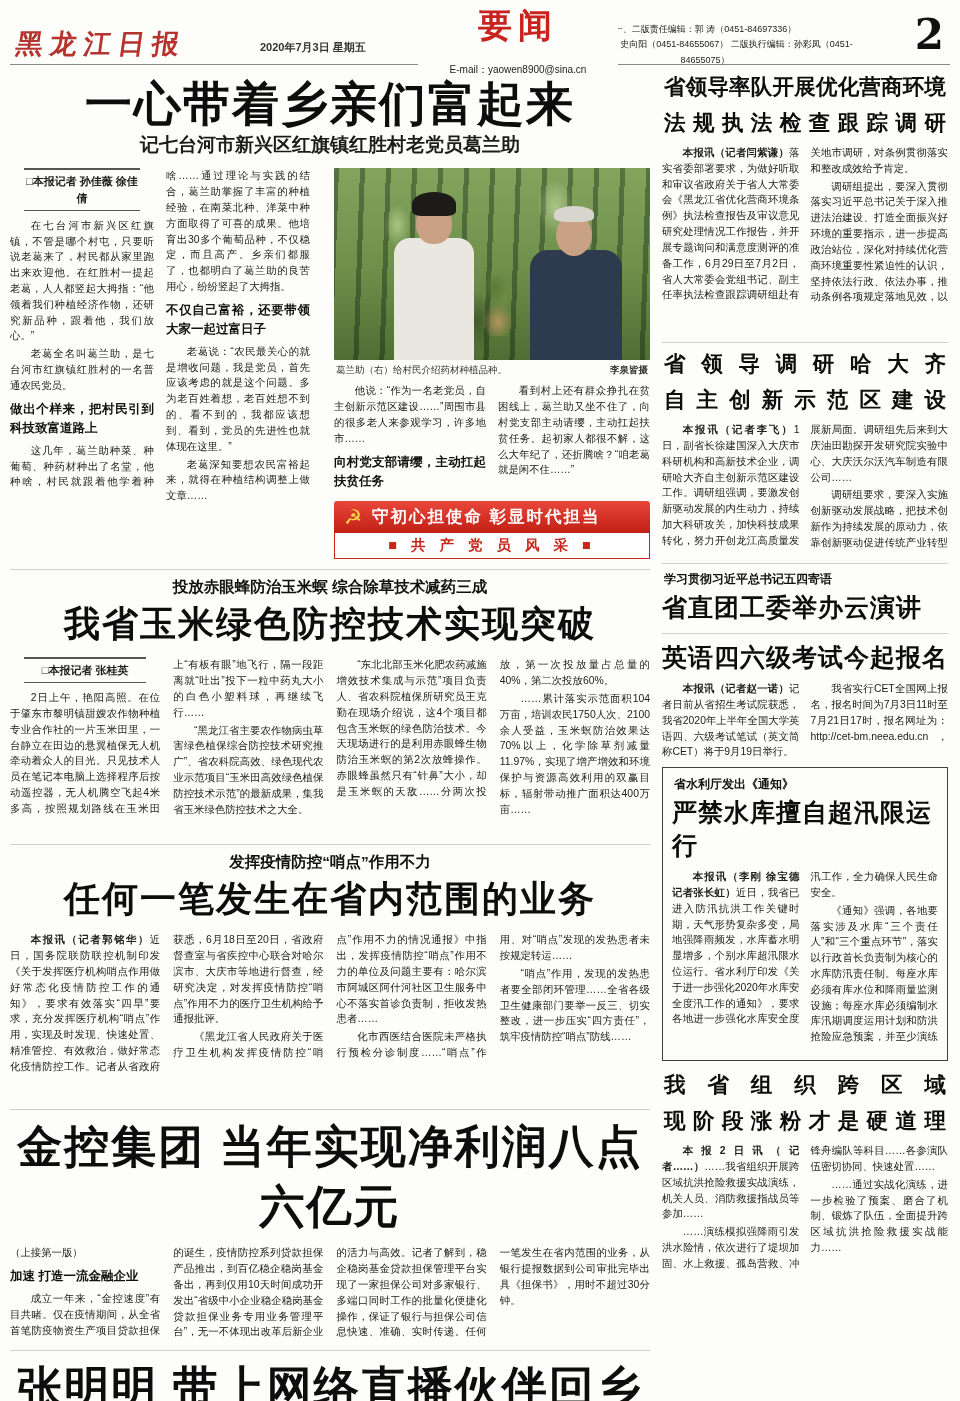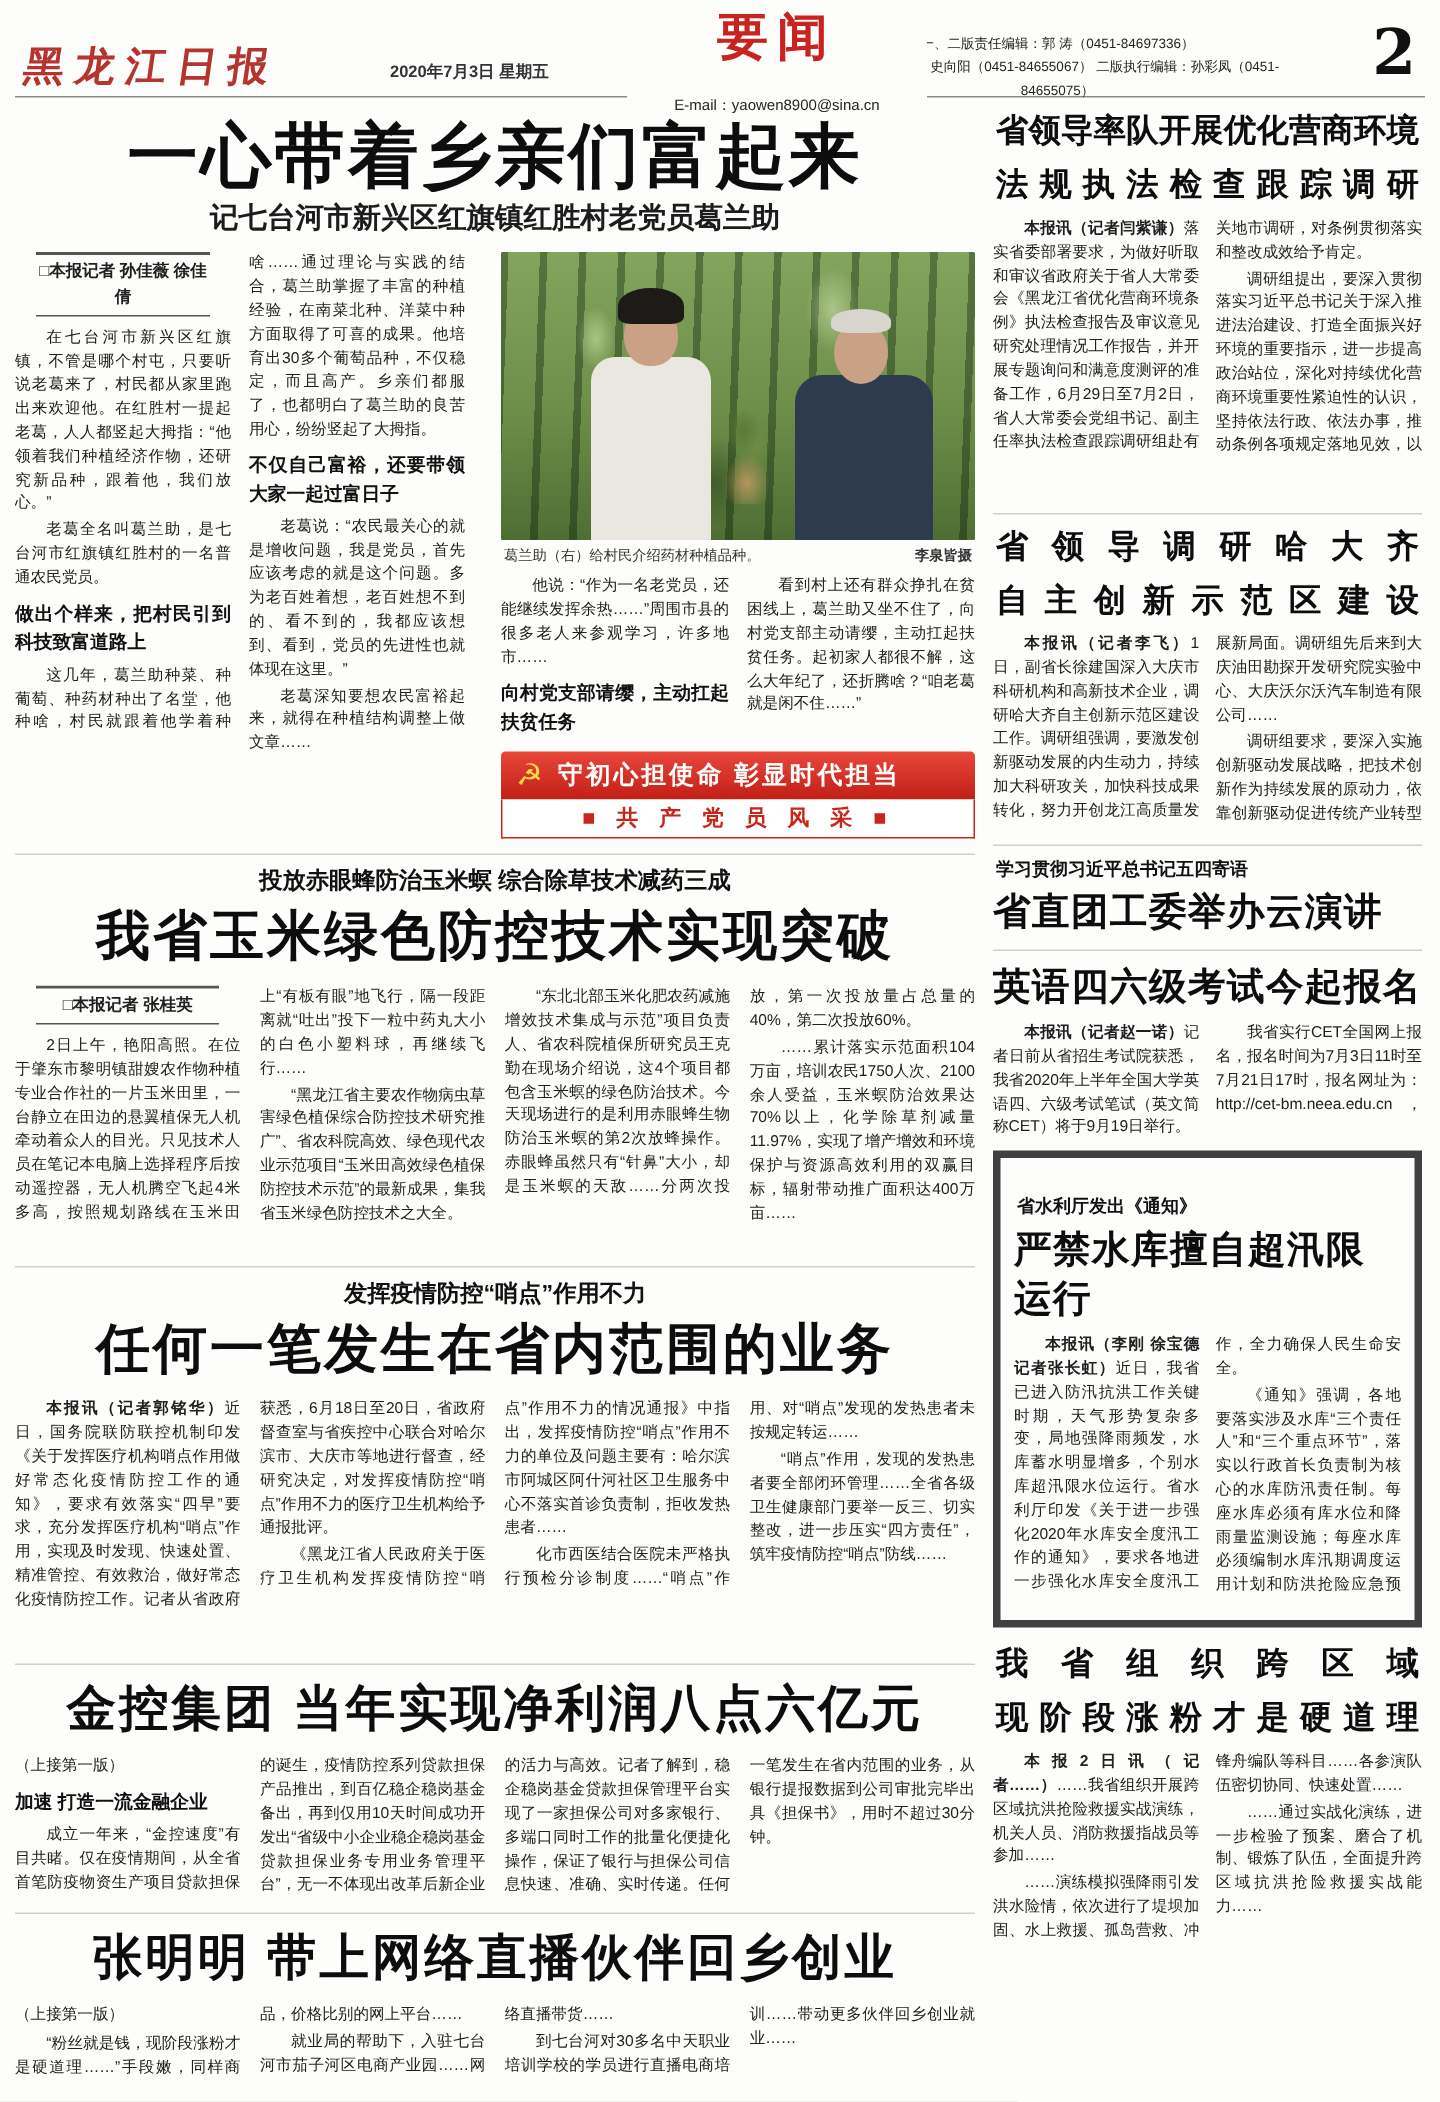--- a/index.html
+++ b/index.html
@@ -62,37 +62,37 @@
   .a1-right-text{height:112px;column-count:2;column-gap:12px;overflow:hidden;}
   
   .banner{margin-top:6px;width:316px;}
   .banner-top{display:flex;align-items:center;gap:8px;background:linear-gradient(180deg,#e8473a,#c21f15);
     color:#fff;font-weight:900;font-size:16.5px;letter-spacing:2px;padding:5px 10px;border-radius:3px 3px 0 0;}
   .emblem{color:#f7d64a;font-size:20px;line-height:1;}
   .banner-bottom{border:1.5px solid #c8261b;border-top:none;color:#c8261b;font-weight:900;
     text-align:center;font-size:14.5px;letter-spacing:5px;padding:3px 0;background:#fff;}
   
   .h2-headline{font-size:36px;margin:1px 0 8px;}
-  .h4-headline{font-size:33px;margin:2px 0 8px;}
+  .h4-headline{font-size:45px;margin:2px 0 8px;}
   .cols4{column-count:4;column-gap:13px;overflow:hidden;}
   .a2-body{height:178px;}
   .a3-body{height:168px;}
   .a4-body{height:96px;}
   .a5-body{height:78px;}
   
   .r-headline{font-weight:900;font-size:21.5px;line-height:1.35;text-align:justify;text-align-last:justify;
     color:#0d0d0d;margin:2px 2px 7px;}
   .r-headline-c{font-weight:900;font-size:25px;text-align:left;color:#0d0d0d;margin:0 0 7px;letter-spacing:1px;}
   .r-kicker{font-weight:900;font-size:12px;margin:0 2px 3px;color:#111;}
   .cols2{column-count:2;column-gap:11px;overflow:hidden;}
   .r1-body{height:188px;}
   .r2-body{height:132px;}
   .r3-body{height:146px;}
   .r4-body{height:84px;}
-  .r5-box{border:5px solid #404040;padding:24px 9px 6px;margin-top:2px;}
+  .r5-box{border:1px solid #404040;padding:8px 9px 6px;margin-top:2px;}
   .r5-body{height:185px;}
   .r6-body{height:148px;}
   b{font-weight:700;}
 </style>
 </head>
 <body>
 
 <div class="page">
 
   <header>
@@ -135,21 +135,21 @@
               <div class="fig fig-right-body"></div>
               <div class="fig fig-right-head"></div>
               <div class="fig fig-right-hair"></div>
               <div class="fig fig-plant"></div>
             </div>
             <div class="caption">
               <span>葛兰助（右）给村民介绍药材种植品种。</span>
               <span class="credit">李泉皆摄</span>
             </div>
             <div class="a1-right-text flow">
-                <div class="fl-p">他说：“作为一名老党员，还能继续发挥余热……”周围市县的很多老人来参观学习，许多地市……</div>
+                <div class="fl-p">他说：“作为一名老党员，自主创新示范区建设……”周围市县的很多老人来参观学习，许多地市……</div>
                 <div class="fl-subhead">向村党支部请缨，主动扛起扶贫任务</div>
                 <div class="fl-p">看到村上还有群众挣扎在贫困线上，葛兰助又坐不住了，向村党支部主动请缨，主动扛起扶贫任务。起初家人都很不解，这么大年纪了，还折腾啥？“咱老葛就是闲不住……”</div>
               </div>
             <div class="banner">
               <div class="banner-top">
                 <span class="emblem">☭</span>
                 <span>守初心担使命 彰显时代担当</span>
               </div>
               <div class="banner-bottom">■ 共 产 党 员 风 采 ■</div>
             </div>

